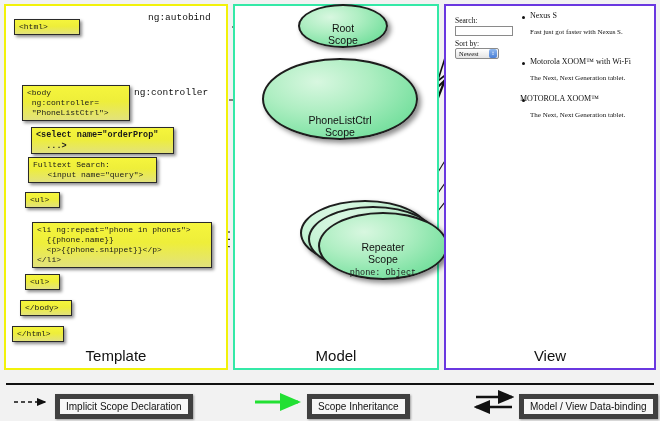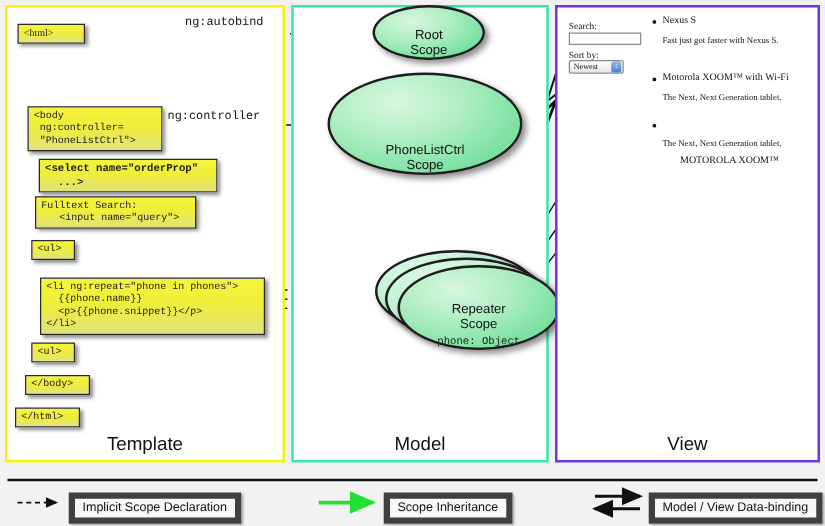--- a/index.html
+++ b/index.html
@@ -242,21 +242,21 @@
     </g>
     <g>
       <path d="M372,268 L455,54" stroke="#111" stroke-width="2.2" fill="none" marker-end="url(#ar-black)"></path>
     </g>
   </svg>
 
   <div class="panel" id="panel-template">
     <div class="panel-label">Template</div>
   </div>
 
-  <div class="codebox" style="left:14px; top:19px; width:54px;font-family:Liberation Serif, serif;">&lt;html&gt;</div>
+  <div class="codebox" style="left:14px; top:19px; width:66px;">&lt;html&gt;</div>
 
   <div class="codebox" style="left:22px; top:85px; width:108px;">&lt;body
  ng:controller=
  "PhoneListCtrl"&gt;</div>
 
   <div class="codebox bold" style="left:31px; top:127px; width:143px;">&lt;select name="orderProp"
   ...&gt;</div>
 
   <div class="codebox" style="left:28px; top:157px; width:129px;">Fulltext Search:
    &lt;input name="query"&gt;</div>
@@ -328,21 +328,21 @@
   </div>
   <div class="phone-snippet" style="position:absolute; left:530px; top:28px;">Fast just got faster with Nexus S.</div>
 
   <div class="phone-bullet" style="left:522px; top:62px;"></div>
   <div class="phone-item" style="left:530px; top:57px;">
     <div class="phone-name">Motorola XOOM™ with Wi-Fi</div>
   </div>
   <div class="phone-snippet" style="position:absolute; left:530px; top:74px;">The Next, Next Generation tablet.</div>
 
   <div class="phone-bullet" style="left:522px; top:99px;"></div>
-  <div class="phone-item" style="left:544px; top:94px;margin-top:29px;">
+  <div class="phone-item" style="left:520px; top:94px;">
     <div class="phone-name">MOTOROLA XOOM™</div>
   </div>
   <div class="phone-snippet" style="position:absolute; left:530px; top:111px;">The Next, Next Generation tablet.</div>
 
   <div id="legend-rule"></div>
 
   <svg class="overlay" viewBox="0 0 660 421">
     <path d="M14,402 L45,402" stroke="#111" stroke-width="1.4" fill="none" stroke-dasharray="4,3" marker-end="url(#ar-black)"></path>
     <path d="M255,402 L298,402" stroke="#22e033" stroke-width="3" fill="none" marker-end="url(#ar-green)"></path>
     <path d="M476,397 L512,397" stroke="#111" stroke-width="2.4" fill="none" marker-end="url(#ar-black)"></path>

